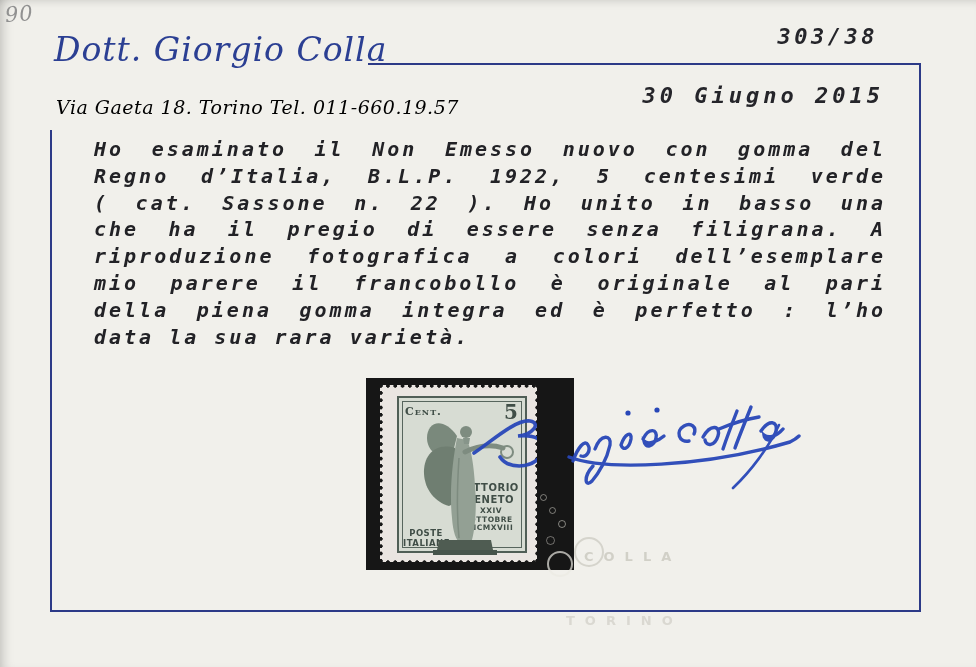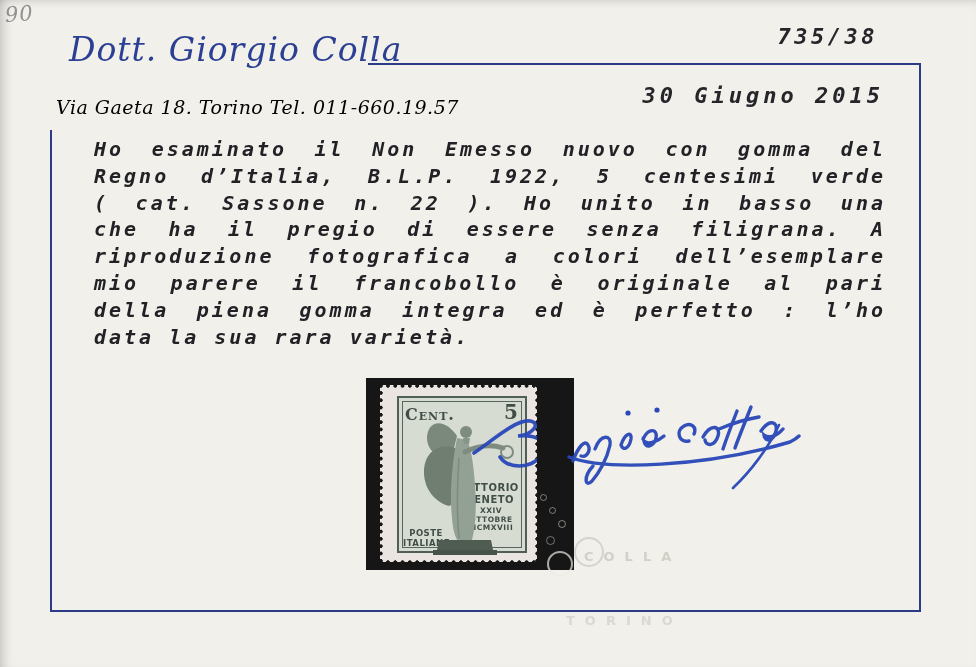--- a/index.html
+++ b/index.html
@@ -17,21 +17,21 @@
   .pencil { position:absolute; left:5px; top:2px; font:italic 21px "DejaVu Serif", serif;
             color:#919191; transform:rotate(-4deg); letter-spacing:1px; }
 
   
   .tw { font-family:"DejaVu Sans Mono", monospace; font-weight:bold; font-style:italic;
         color:#25252a; }
   .cert-no { position:absolute; top:24px; right:98px; font-size:22px; letter-spacing:3.5px; }
   .cert-date { position:absolute; top:83px; right:92px; font-size:22px; letter-spacing:4px;margin-left:45px; }
 
   
-  .lh-name { position:absolute; left:69px; top:30px; font:italic 33px "DejaVu Serif", serif;
+  .lh-name { position:absolute; left:54px; top:30px; font:italic 33px "DejaVu Serif", serif;
              color:#2b3f93; letter-spacing:1px; }
   .lh-addr { position:absolute; left:56px; top:96px; font:italic 19px "DejaVu Serif", serif;
              color:#000000; letter-spacing:0.5px; }
 
   
   .fr { position:absolute; background:#2c3a87; }
   .fr-top    { left:368px; top:63px;  width:553px; height:2px; }
   .fr-right  { left:919px; top:63px;  width:2px;   height:549px; }
   .fr-bottom { left:50px;  top:610px; width:871px; height:2px; }
   .fr-left   { left:50px;  top:130px; width:2px;   height:482px; }
@@ -52,21 +52,21 @@
            background-image:radial-gradient(circle 2.1px, #161616 97%, rgba(0,0,0,0) 100%); }
   .perf-t{ left:-3px; right:-3px; top:-3.5px;    height:7px; background-size:7.3px 7px; }
   .perf-b{ left:-3px; right:-3px; bottom:-3.5px; height:7px; background-size:7.3px 7px; }
   .perf-l{ top:-3px; bottom:-3px; left:-3.5px;   width:7px;  background-size:7px 7.3px; }
   .perf-r{ top:-3px; bottom:-3px; right:-3.5px;  width:7px;  background-size:7px 7.3px; }
 
   .design { position:absolute; left:17px; top:11px; width:130px; height:157px;
             background:#d7dcd3; border:2px solid #505e56; outline:1px solid #57655d;
             outline-offset:-6px; }
   .design .txt { position:absolute; color:#404e47; }
-  .st-cent { left:6px; top:7px; font-size:16px; font-weight:bold; font-variant:small-caps;
+  .st-cent { left:6px; top:7px; font-size:11px; font-weight:bold; font-variant:small-caps;
              letter-spacing:1px; font-family:"DejaVu Serif", serif; }
   .st-five { right:7px; top:2px; font-size:20px; font-weight:bold; color:#4c5a52;
              font-family:"DejaVu Serif", serif; }
   .st-vv   { left:55px; top:84px; width:72px; text-align:center; font-size:10px;
              font-weight:bold; letter-spacing:0.5px; line-height:11.5px; }
   .st-xxiv { left:61px; top:109px; width:62px; text-align:center; font-size:7.5px;
              font-weight:bold; letter-spacing:0.5px; line-height:8.6px; }
   .st-poste{ left:4px; top:113px; width:46px; text-align:center; font-size:8.5px;
              font-weight:bold; letter-spacing:0.5px; line-height:9.6px;margin-top:18px; }
   .st-blp  { left:12px; top:120px; width:112px; text-align:center; font-size:26px;
@@ -89,21 +89,21 @@
   .seal2 { left:566px; top:587px; color:rgba(158,154,143,.28);margin-top:26px; }
 
   .sig-right { position:absolute; left:565px; top:385px; }
 </style>
 </head>
 <body>
 
 <div class="scan">
 
   <div class="pencil">90</div>
-  <div class="tw cert-no">735/38</div>
+  <div class="tw cert-no">303/38</div>
 
   <div class="lh-name">Dott. Giorgio Colla</div>
   <div class="lh-addr">Via Gaeta 18. Torino Tel. 011-660.19.57</div>
 
   <div class="fr fr-top"></div>
   <div class="fr fr-right"></div>
   <div class="fr fr-bottom"></div>
   <div class="fr fr-left"></div>
 
   <div class="tw cert-date">30 Giugno 2015</div>

